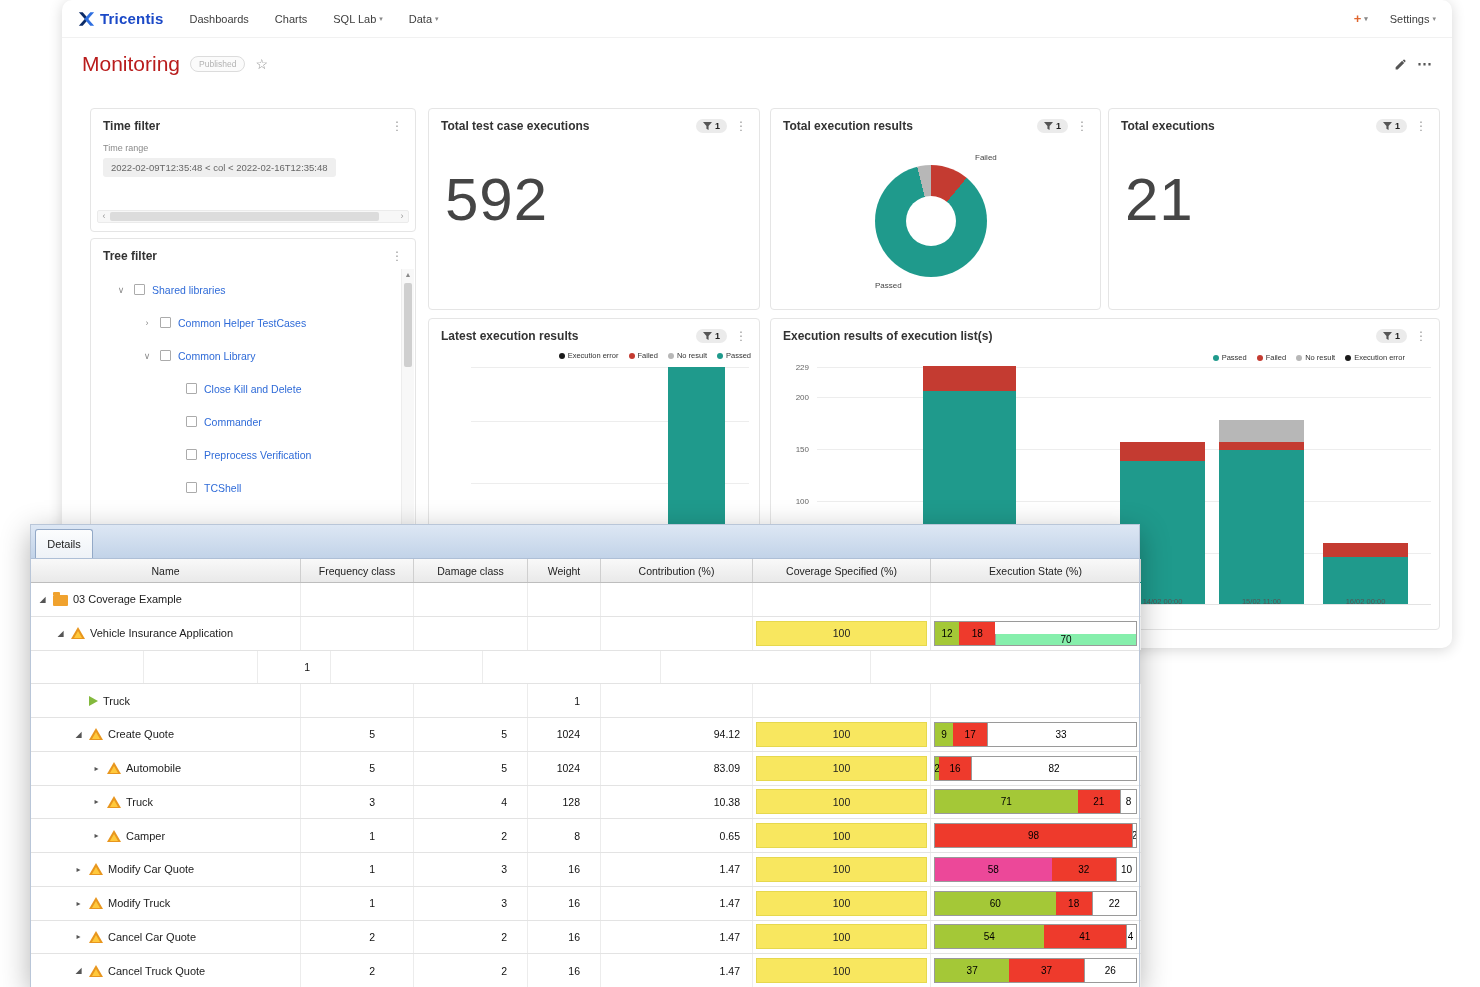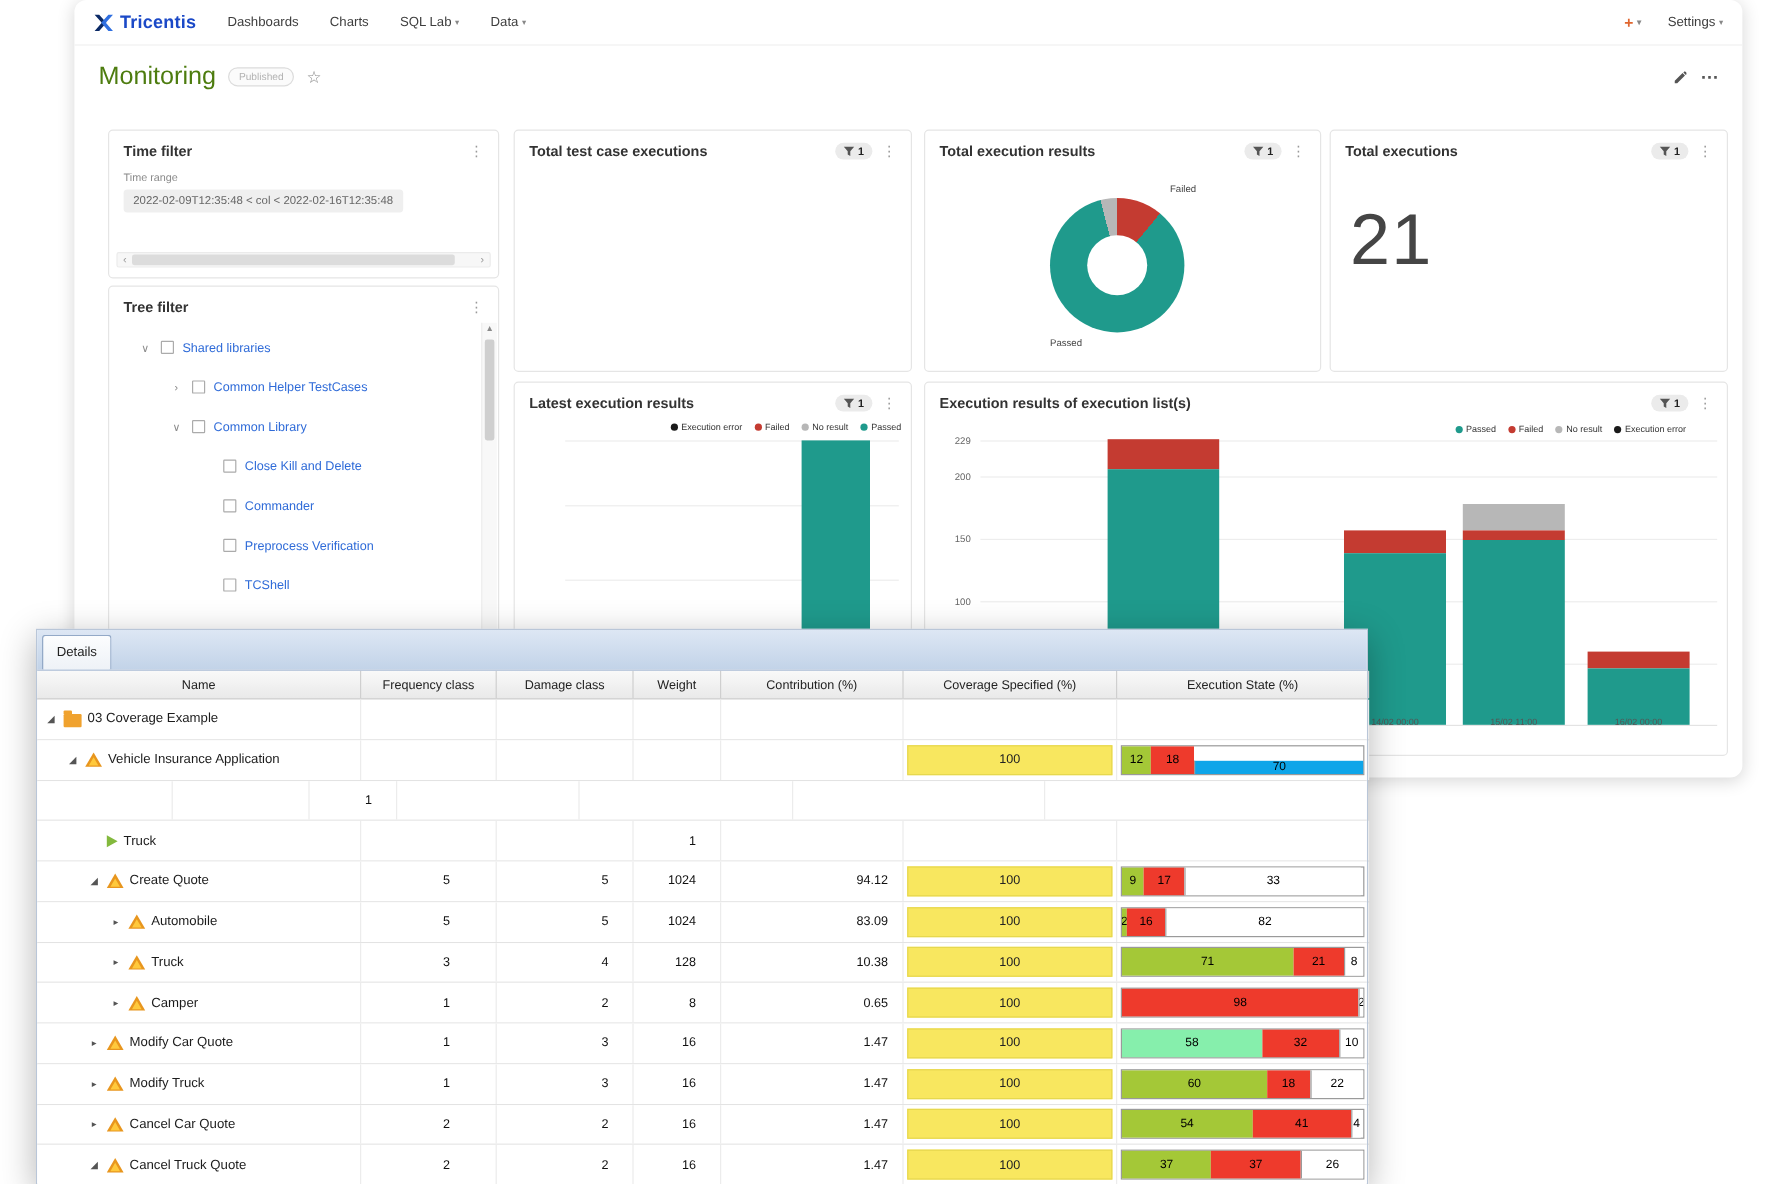--- a/index.html
+++ b/index.html
@@ -12,21 +12,21 @@
 .brand{display:flex;align-items:center;gap:5px;cursor:pointer}
 .brand-text{font-size:15px;font-weight:700;color:#1b49c7;letter-spacing:.2px}
 .nav-menu{display:flex;gap:26px;margin-left:26px}
 .nav-item{font-size:11px;color:#3d3d3d;display:flex;align-items:center;gap:3px;cursor:pointer}
 .caret{font-size:7px;color:#888}
 .nav-right{margin-left:auto;display:flex;gap:22px;align-items:center}
 .nav-plus{color:#e0662f;font-size:13px;font-weight:700;display:flex;gap:3px;align-items:center;cursor:pointer}
 .nav-settings{font-size:11px;color:#3d3d3d;display:flex;gap:3px;align-items:center;cursor:pointer}
 
 .titlebar{position:absolute;left:20px;right:20px;top:46px;height:36px;display:flex;align-items:center;gap:10px}
-.page-title{font-size:21px;color:#4d7c0f}
+.page-title{font-size:21px;color:#b91c1c}
 .pub-badge{font-size:8.5px;color:#b3b3b3;border:1px solid #dcdcdc;background:#fbfbfb;border-radius:9px;padding:2px 8px}
 .star{color:#8c8c8c;font-size:14px;cursor:pointer}
 .tspacer{flex:1}
 .more-icon{color:#555;font-size:15px;font-weight:700;cursor:pointer}
 .edit-icon{cursor:pointer;display:flex}
 
 
 .card{position:absolute;background:#fff;border:1px solid #e5e5e5;border-radius:4px;overflow:hidden}
 .card-head{display:flex;align-items:center;gap:6px;padding:10px 10px 0 12px}
 .card-title{font-size:12px;font-weight:700;color:#333;white-space:nowrap}
@@ -188,20 +188,21 @@
         <span class="card-title">Total test case executions</span>
         <span class="cspacer"></span>
         <span class="chip">
           <svg width="9" height="9" viewBox="0 0 10 10">
               <path d="M0 0h10L6.2 4.4V9L3.8 7.4V4.4Z" fill="#555"></path>
             </svg>
           <span class="chip-count">1</span>
         </span>
         <span class="kebab">⋮</span>
       </div>
+      <div class="bignum">592</div>
     </div>
 
     <div class="card" id="card-donut">
       <div class="card-head">
         <span class="card-title">Total execution results</span>
         <span class="cspacer"></span>
         <span class="chip">
           <svg width="9" height="9" viewBox="0 0 10 10">
               <path d="M0 0h10L6.2 4.4V9L3.8 7.4V4.4Z" fill="#555"></path>
             </svg>
@@ -427,21 +428,21 @@
           <div class="dt-c dt-num" style="width: 114px; padding-right: 20px;"></div>
           <div class="dt-c dt-num" style="width: 73px; padding-right: 20px;"></div>
           <div class="dt-c dt-num" style="width: 152px; padding-right: 12px;"></div>
           <div class="dt-c" style="width: 178px;">
             <div class="cov">100</div>
           </div>
           <div class="dt-c" style="width: 210px;">
             <div class="execbar">
               <div class="execseg" style="width: 12%; background: rgb(164, 200, 55);">12</div>
               <div class="execseg" style="width: 18%; background: rgb(238, 58, 44);">18</div>
-              <div class="execseg" style="width: 70%; background: #0ea5e9; border-left: 1px solid rgb(154, 154, 154); margin-top: 12px;">70</div>
+              <div class="execseg" style="width: 70%; background: #86efac; border-left: 1px solid rgb(154, 154, 154); margin-top: 12px;">70</div>
             </div>
           </div>
         </div>
         <div class="dt-row muted">
           <div class="dt-c dt-num" style="width: 113px; padding-right: 38px;"></div>
           <div class="dt-c dt-num" style="width: 114px; padding-right: 20px;"></div>
           <div class="dt-c dt-num" style="width: 73px; padding-right: 20px;">1</div>
           <div class="dt-c dt-num" style="width: 152px; padding-right: 12px;"></div>
           <div class="dt-c" style="width: 178px;"></div>
           <div class="dt-c" style="width: 210px;"></div>
@@ -550,21 +551,21 @@
           </div>
           <div class="dt-c dt-num" style="width: 113px; padding-right: 38px;">1</div>
           <div class="dt-c dt-num" style="width: 114px; padding-right: 20px;">3</div>
           <div class="dt-c dt-num" style="width: 73px; padding-right: 20px;">16</div>
           <div class="dt-c dt-num" style="width: 152px; padding-right: 12px;">1.47</div>
           <div class="dt-c" style="width: 178px;">
             <div class="cov">100</div>
           </div>
           <div class="dt-c" style="width: 210px;">
             <div class="execbar">
-              <div class="execseg" style="width: 58%; background: #86efac;">58</div>
+              <div class="execseg" style="width: 58%; background: #ec4899;">58</div>
               <div class="execseg" style="width: 32%; background: rgb(238, 58, 44);">32</div>
               <div class="execseg" style="width: 10%; background: rgb(255, 255, 255); border-left: 1px solid rgb(154, 154, 154);">10</div>
             </div>
           </div>
         </div>
         <div class="dt-row">
           <div class="dt-c dt-name" style="width: 270px; padding-left: 42px;">
             <span class="exp">▸</span>
             <span class="icon-warning"></span>
             <span class="rowname">Modify Truck</span>

